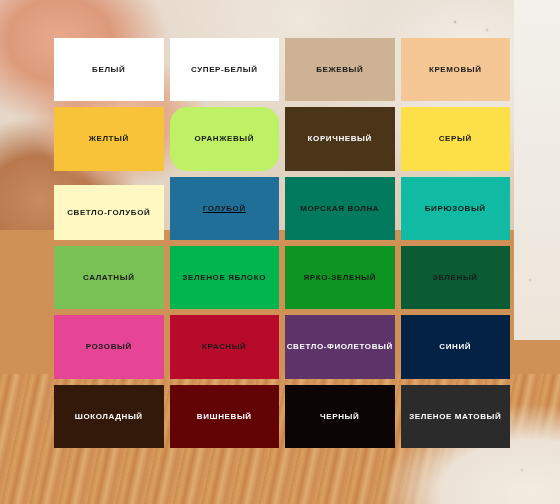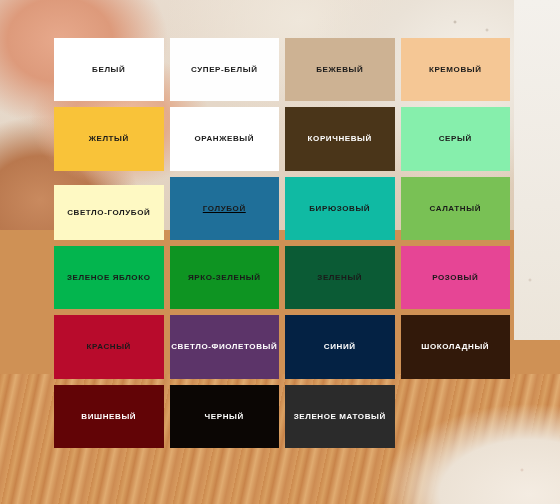--- a/index.html
+++ b/index.html
@@ -144,35 +144,38 @@
       </div>
       <div class="swatch" style="background-color: rgb(205, 178, 147);">
         <span class="swatch-label" style="color: rgb(26, 26, 26);">БЕЖЕВЫЙ</span>
       </div>
       <div class="swatch" style="background-color: rgb(245, 199, 149);">
         <span class="swatch-label" style="color: rgb(26, 26, 26);">КРЕМОВЫЙ</span>
       </div>
       <div class="swatch" style="background-color: rgb(249, 195, 57);">
         <span class="swatch-label" style="color: rgb(26, 26, 26);">ЖЕЛТЫЙ</span>
       </div>
-      <div class="swatch" style="background-color: #ffffff;">
+      <div class="swatch" style="background-color: #bef264; border-radius: 17px;">
         <span class="swatch-label" style="color: rgb(26, 26, 26);">ОРАНЖЕВЫЙ</span>
       </div>
       <div class="swatch" style="background-color: rgb(74, 53, 25);">
         <span class="swatch-label" style="color: rgb(255, 255, 255);">КОРИЧНЕВЫЙ</span>
       </div>
-      <div class="swatch" style="background-color: #86efac;">
+      <div class="swatch" style="background-color: #fde047;">
         <span class="swatch-label" style="color: rgb(26, 26, 26);">СЕРЫЙ</span>
       </div>
       <div class="swatch" style="background-color: #fef9c3; margin-top: 8px;">
         <span class="swatch-label" style="color: rgb(26, 26, 26);">СВЕТЛО-ГОЛУБОЙ</span>
       </div>
       <div class="swatch" style="background-color: rgb(31, 111, 153); text-decoration: underline;">
         <span class="swatch-label" style="color: rgb(26, 26, 26);">ГОЛУБОЙ</span>
       </div>
+      <div class="swatch" style="background-color: rgb(1, 122, 94);">
+        <span class="swatch-label" style="color: rgb(26, 26, 26);">МОРСКАЯ ВОЛНА</span>
+      </div>
       <div class="swatch" style="background-color: rgb(16, 186, 163);">
         <span class="swatch-label" style="color: rgb(26, 26, 26);">БИРЮЗОВЫЙ</span>
       </div>
       <div class="swatch" style="background-color: rgb(121, 193, 85);">
         <span class="swatch-label" style="color: rgb(26, 26, 26);">САЛАТНЫЙ</span>
       </div>
       <div class="swatch" style="background-color: rgb(3, 181, 78);">
         <span class="swatch-label" style="color: rgb(26, 26, 26);">ЗЕЛЕНОЕ ЯБЛОКО</span>
       </div>
       <div class="swatch" style="background-color: rgb(14, 148, 34);">

